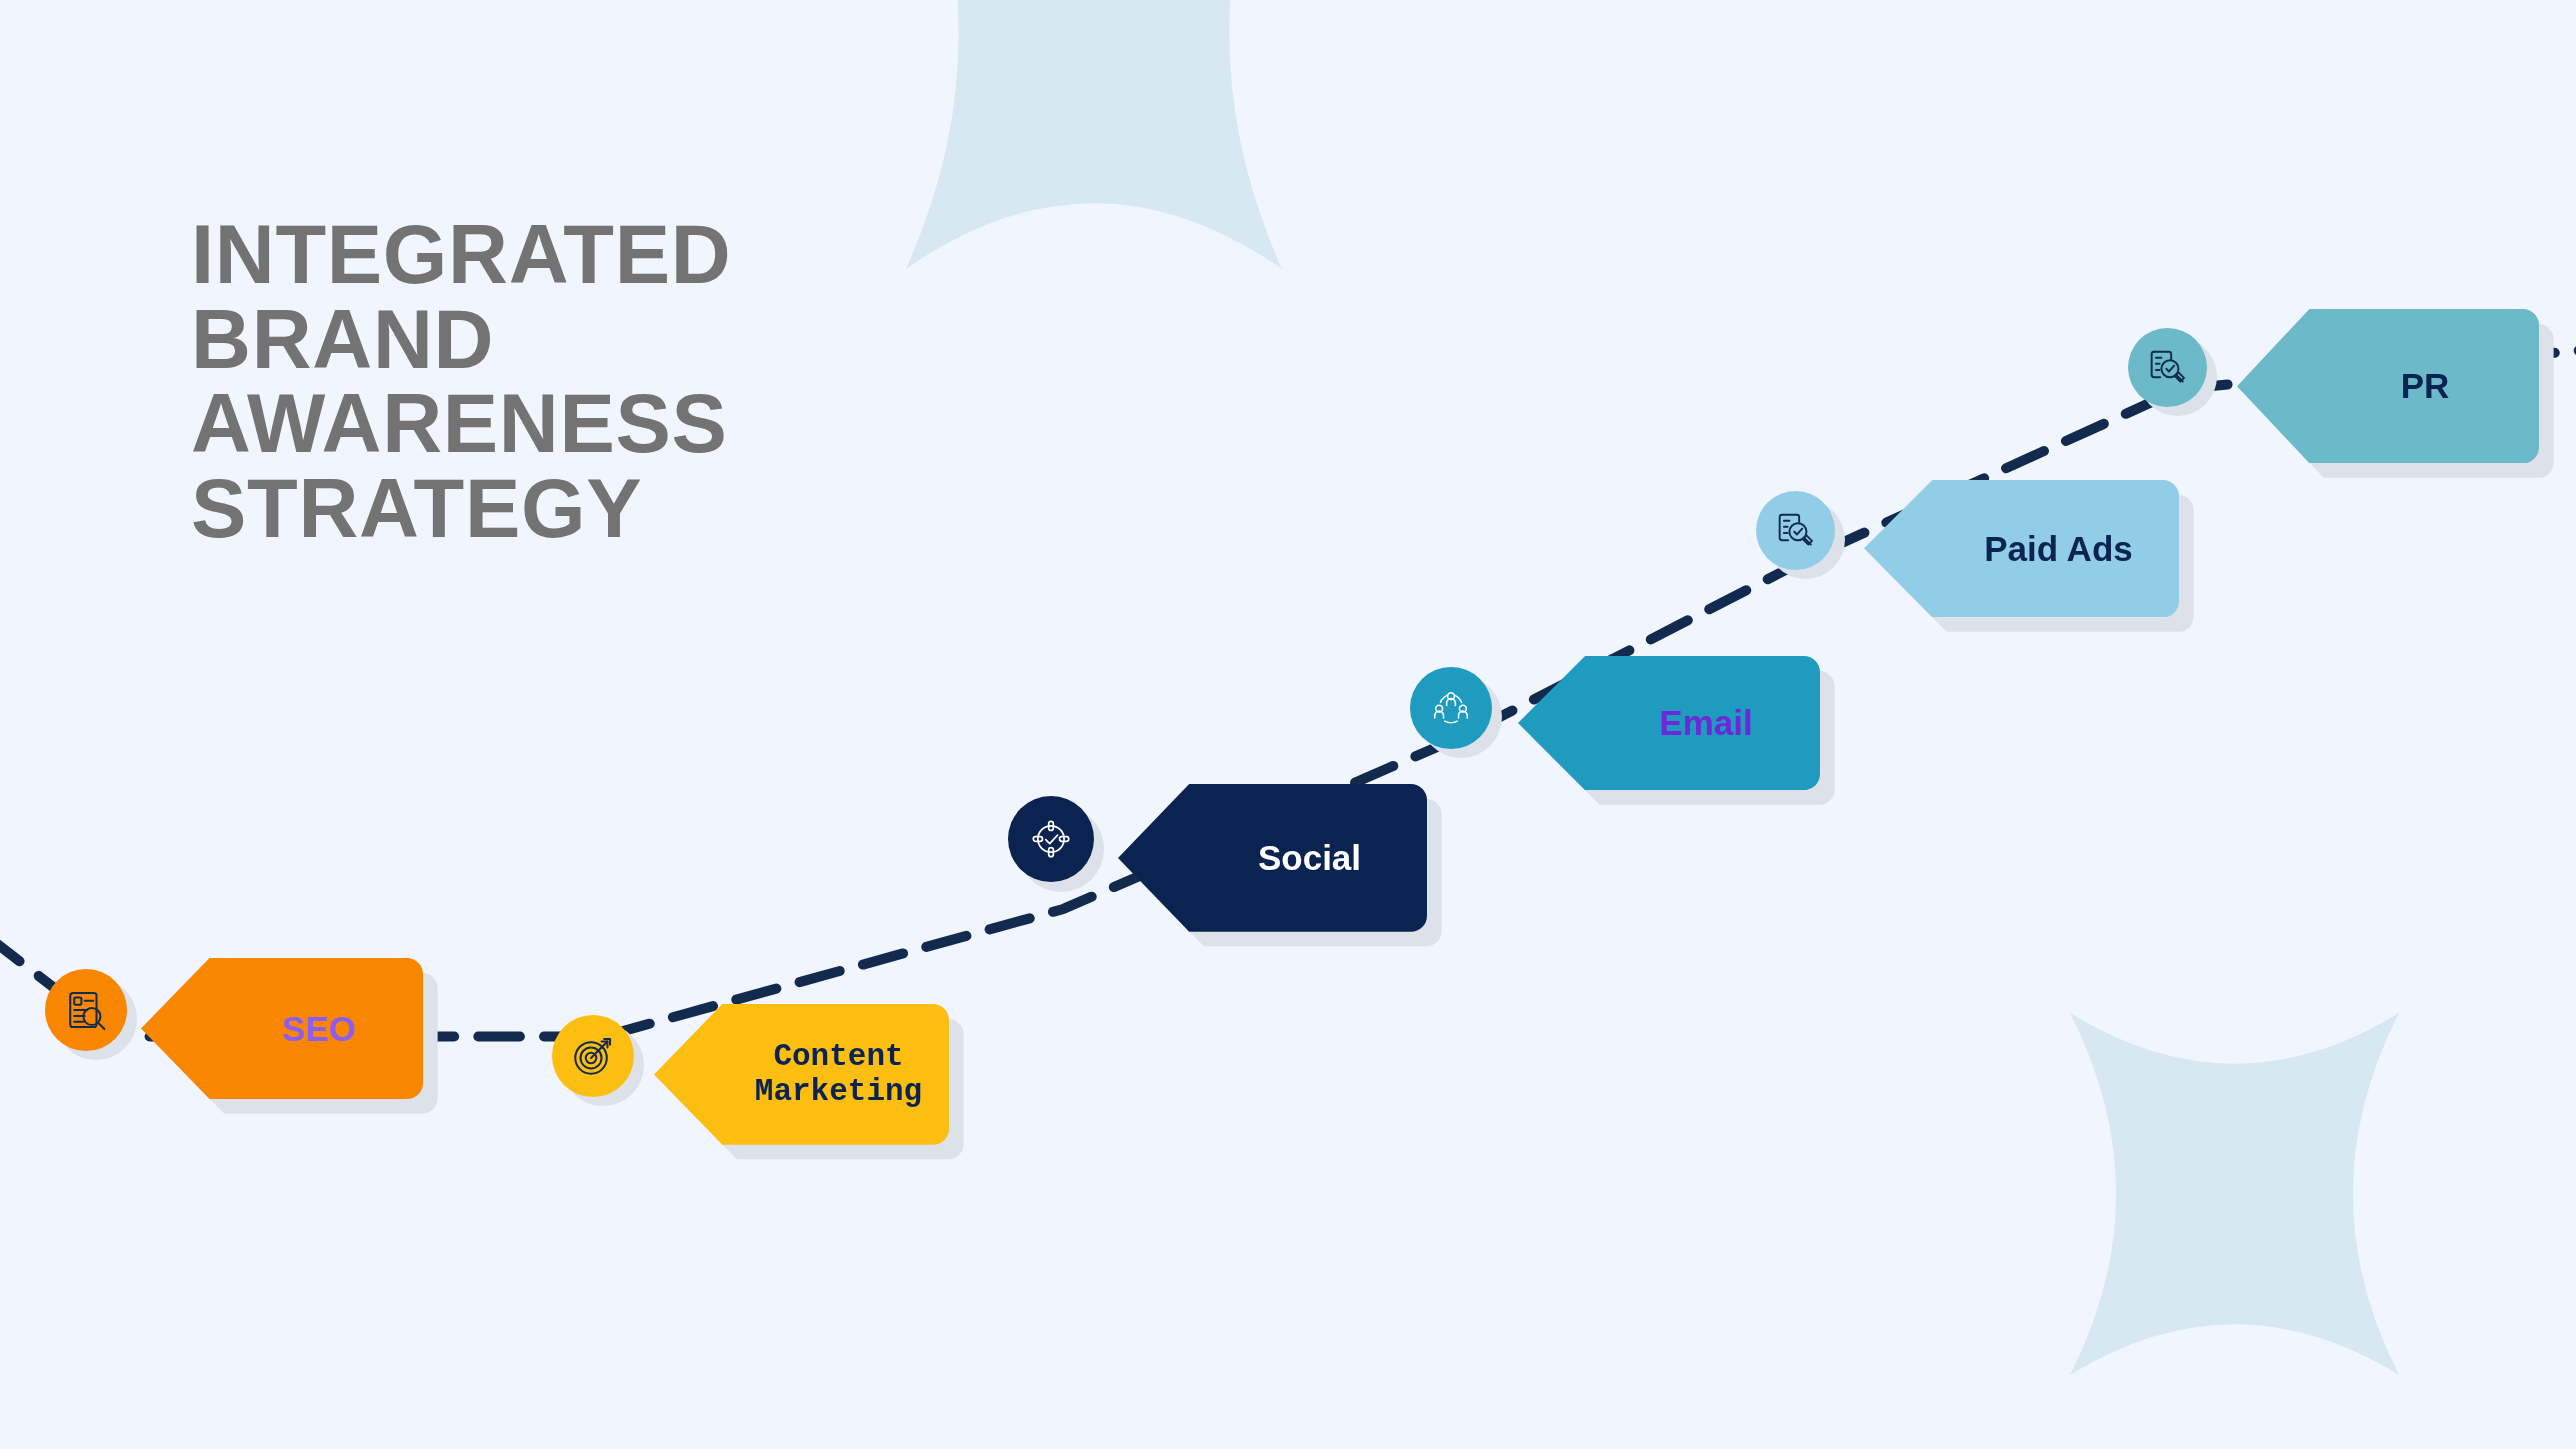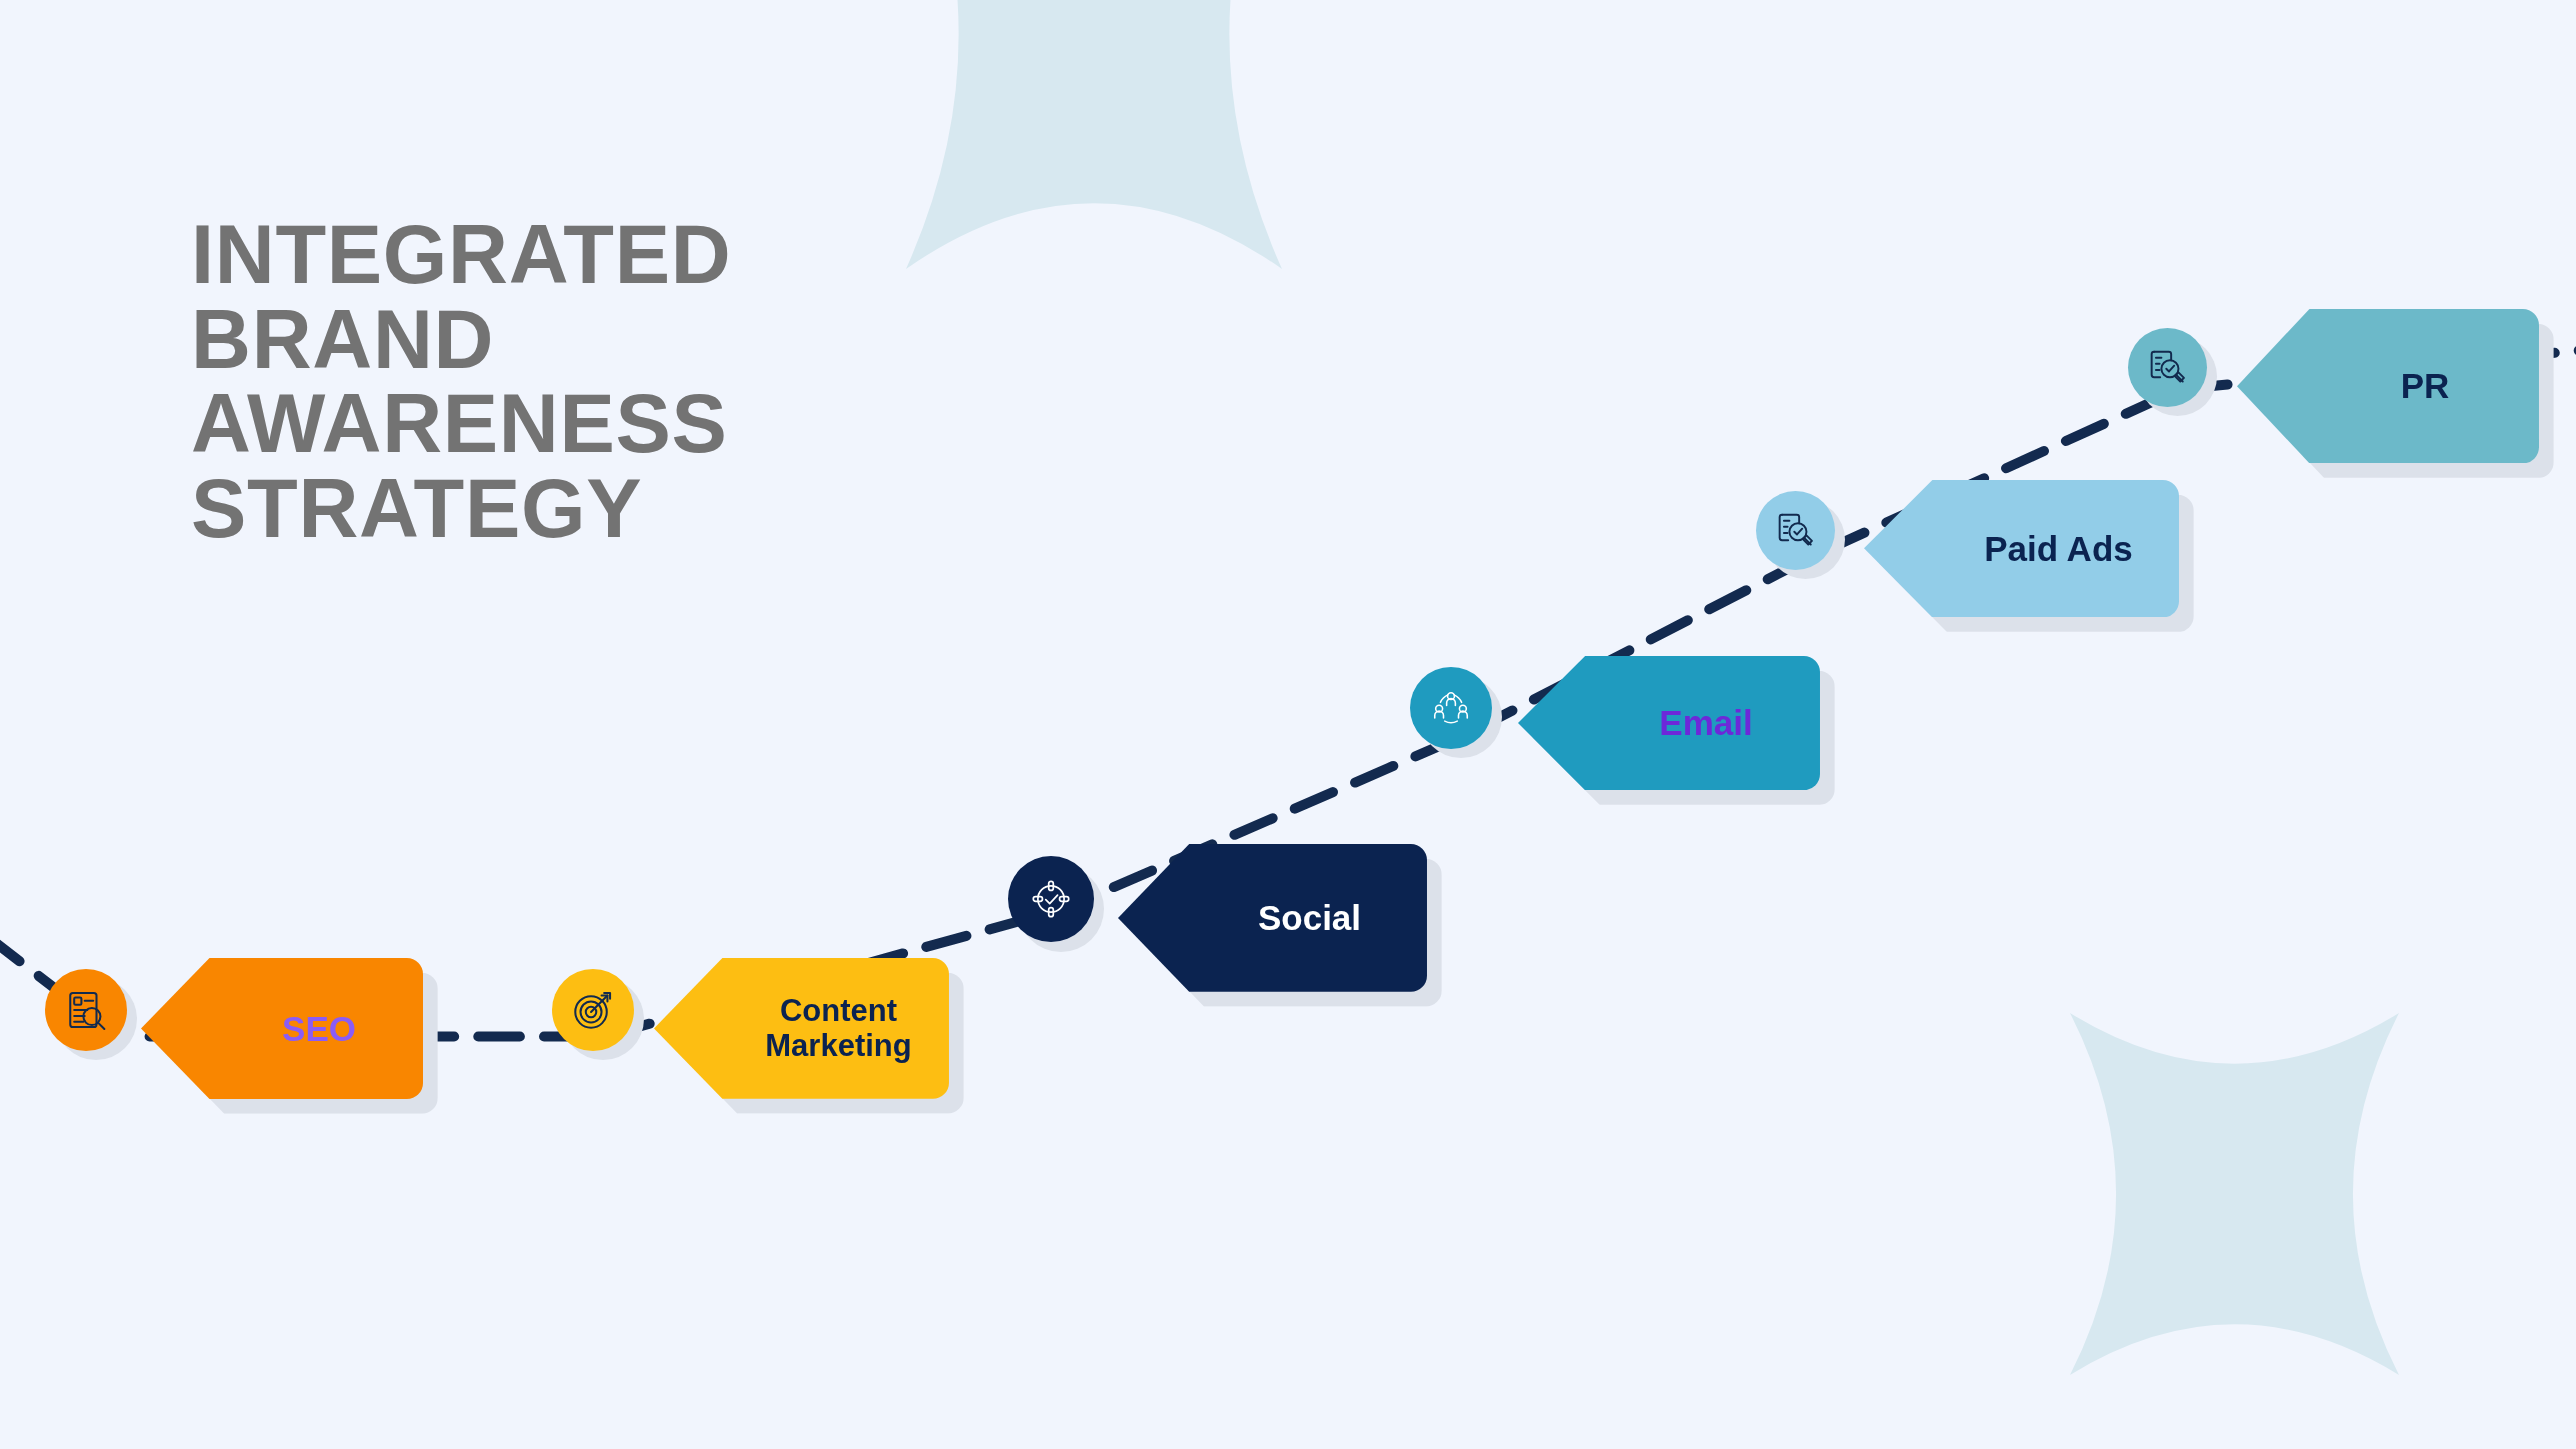--- a/index.html
+++ b/index.html
@@ -157,21 +157,21 @@
           <line x1="14" y1="32" x2="34" y2="32"></line>
           <line x1="14" y1="41" x2="30" y2="41"></line>
           <line x1="14" y1="50" x2="28" y2="50"></line>
           <circle cx="41" cy="42" r="13" fill="none"></circle>
           <line x1="51" y1="52" x2="60" y2="61"></line>
         </svg>
       </div>
     </div>
   </div>
 
-  <div class="node" style="left:547px; top:958px; width:429px; height:141px;">
+  <div class="node" style="left:547px; top:1004px; width:429px; height:141px;font-family:Liberation Mono, monospace;">
     <div class="tag-wrap" style="left:107px; top:0; width:295px; height:141px;">
       <div class="tag-shadow">
         <svg viewBox="0 0 440 210" preserveAspectRatio="none">
           <path d="M102,0 H416 A24,24 0 0 1 440,24 V186 A24,24 0 0 1 416,210 H102 L0,105 Z"></path>
         </svg>
       </div>
       <div class="tag-body">
         <svg viewBox="0 0 440 210" preserveAspectRatio="none">
           <path d="M102,0 H416 A24,24 0 0 1 440,24 V186 A24,24 0 0 1 416,210 H102 L0,105 Z" fill="#FDBE12"></path>
         </svg>
@@ -187,21 +187,21 @@
           <circle cx="29" cy="35" r="16"></circle>
           <circle cx="29" cy="35" r="8"></circle>
           <line x1="29" y1="35" x2="54" y2="10"></line>
           <path d="M45 10 L54 10 L54 19"></path>
           <path d="M49 6 L58 6 L58 15"></path>
         </svg>
       </div>
     </div>
   </div>
 
-  <div class="node" style="left:1003px; top:844px; width:449px; height:148px;">
+  <div class="node" style="left:1003px; top:784px; width:449px; height:148px;">
     <div class="tag-wrap" style="left:115px; top:0; width:309px; height:148px;">
       <div class="tag-shadow">
         <svg viewBox="0 0 460 220" preserveAspectRatio="none">
           <path d="M106,0 H436 A24,24 0 0 1 460,24 V196 A24,24 0 0 1 436,220 H106 L0,110 Z"></path>
         </svg>
       </div>
       <div class="tag-body">
         <svg viewBox="0 0 460 220" preserveAspectRatio="none">
           <path d="M106,0 H436 A24,24 0 0 1 460,24 V196 A24,24 0 0 1 436,220 H106 L0,110 Z" fill="#0B2350"></path>
         </svg>

